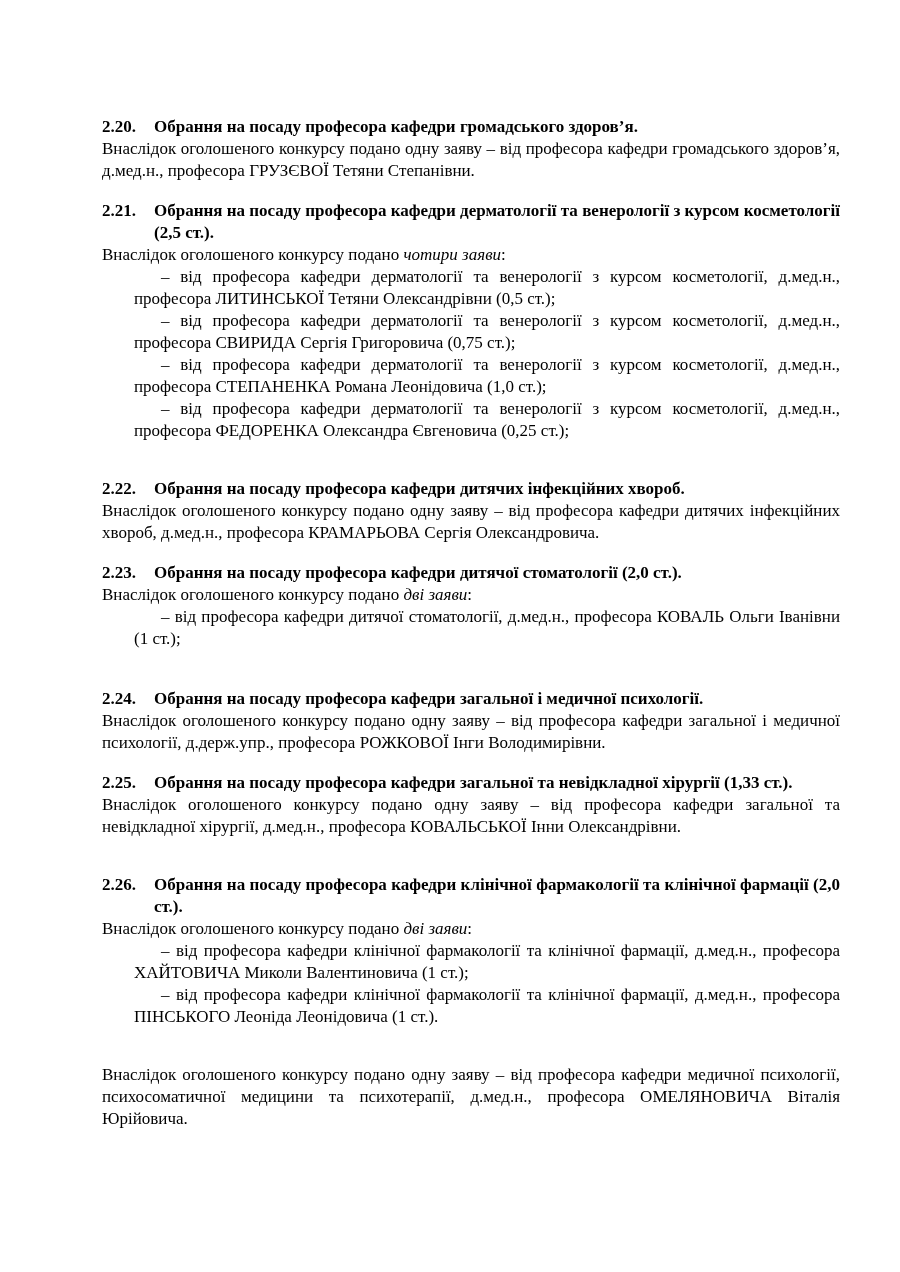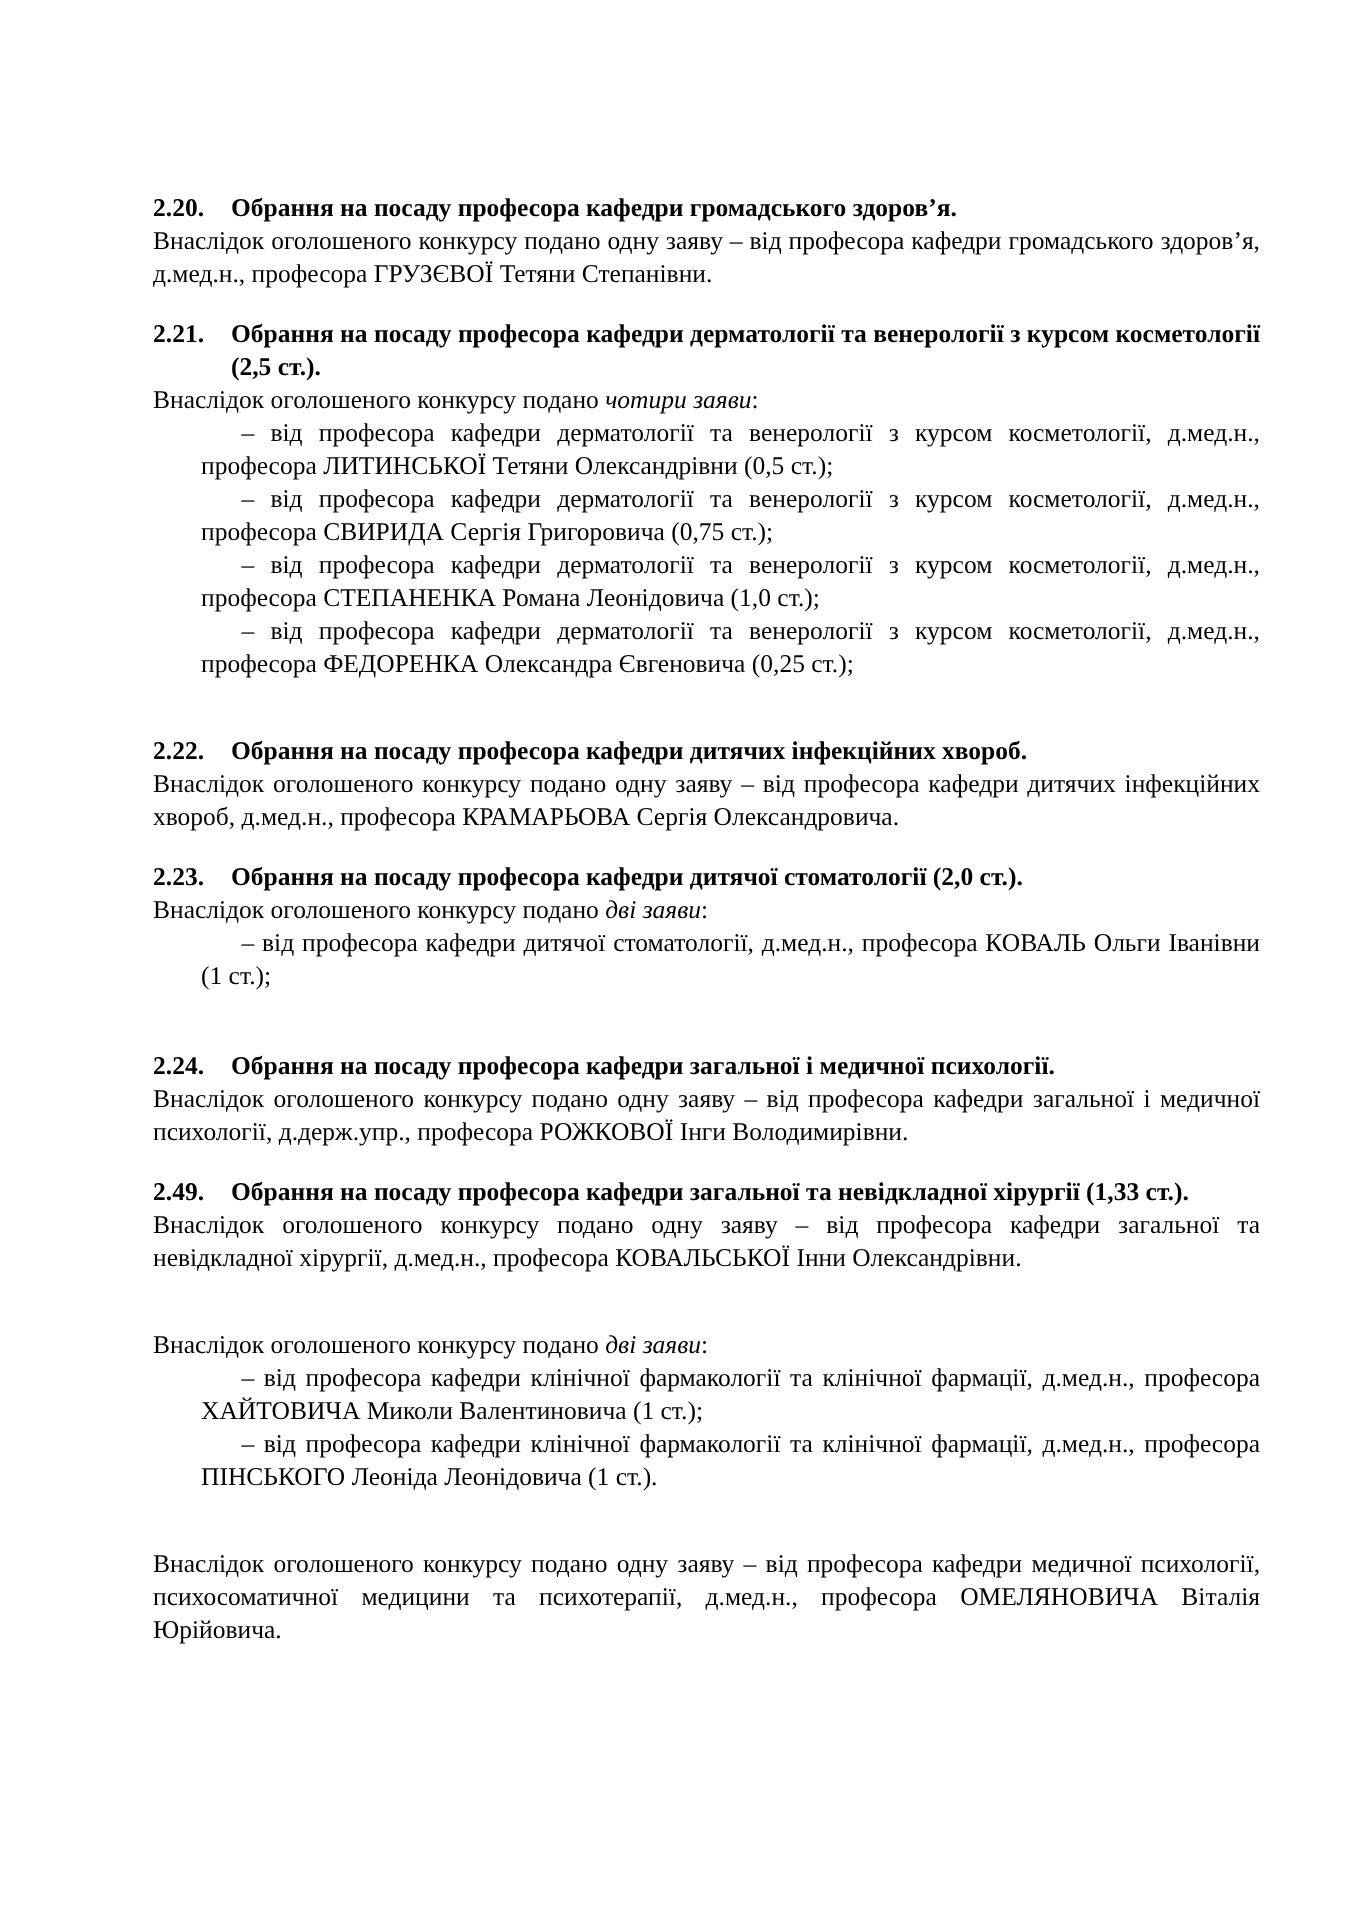--- a/index.html
+++ b/index.html
@@ -21,21 +21,20 @@
     position: absolute;
     top: 116px;
     left: 102px;
     width: 738px;
   }
   p { margin: 0; text-align: justify; }
   .heading {
     font-weight: bold;
     padding-left: 52px;
     text-indent: -52px;
-    margin-top: 12px;
   }
   .num {
     display: inline-block;
     width: 52px;
     text-indent: 0;
   }
   .intro em { font-style: italic; }
   .item {
     margin-left: 32px;
     text-indent: 27px;
@@ -73,25 +72,26 @@
     <p class="intro"><span>Внаслідок оголошеного конкурсу подано </span><em>дві заяви</em><span>:</span></p>
     <p class="item">– від професора кафедри дитячої стоматології, д.мед.н., професора КОВАЛЬ Ольги Іванівни (1 ст.);</p>
   </section>
 
   <section class="g38">
     <p class="heading"><span class="num">2.24.</span><span>Обрання на посаду професора кафедри загальної і медичної психології.</span></p>
     <p class="intro"><span>Внаслідок оголошеного конкурсу подано одну заяву – від професора кафедри загальної і медичної психології, д.держ.упр., професора РОЖКОВОЇ Інги Володимирівни.</span><em></em><span></span></p>
   </section>
 
   <section class="g18">
-    <p class="heading"><span class="num">2.49.</span><span>Обрання на посаду професора кафедри загальної та невідкладної хірургії (1,33 ст.).</span></p>
+    <p class="heading"><span class="num">2.25.</span><span>Обрання на посаду професора кафедри загальної та невідкладної хірургії (1,33 ст.).</span></p>
     <p class="intro"><span>Внаслідок оголошеного конкурсу подано одну заяву – від професора кафедри загальної та невідкладної хірургії, д.мед.н., професора КОВАЛЬСЬКОЇ Інни Олександрівни.</span><em></em><span></span></p>
   </section>
 
   <section class="g36">
+    <p class="heading"><span class="num">2.26.</span><span>Обрання на посаду професора кафедри клінічної фармакології та клінічної фармації (2,0 ст.).</span></p>
     <p class="intro"><span>Внаслідок оголошеного конкурсу подано </span><em>дві заяви</em><span>:</span></p>
     <p class="item">– від професора кафедри клінічної фармакології та клінічної фармації, д.мед.н., професора ХАЙТОВИЧА Миколи Валентиновича (1 ст.);</p>
     <p class="item">– від професора кафедри клінічної фармакології та клінічної фармації, д.мед.н., професора ПІНСЬКОГО Леоніда Леонідовича (1 ст.).</p>
   </section>
 
   <section class="g36">
     <p class="intro"><span>Внаслідок оголошеного конкурсу подано одну заяву – від професора кафедри медичної психології, психосоматичної медицини та психотерапії, д.мед.н., професора ОМЕЛЯНОВИЧА Віталія Юрійовича.</span><em></em><span></span></p>
   </section>
 
 </div>

